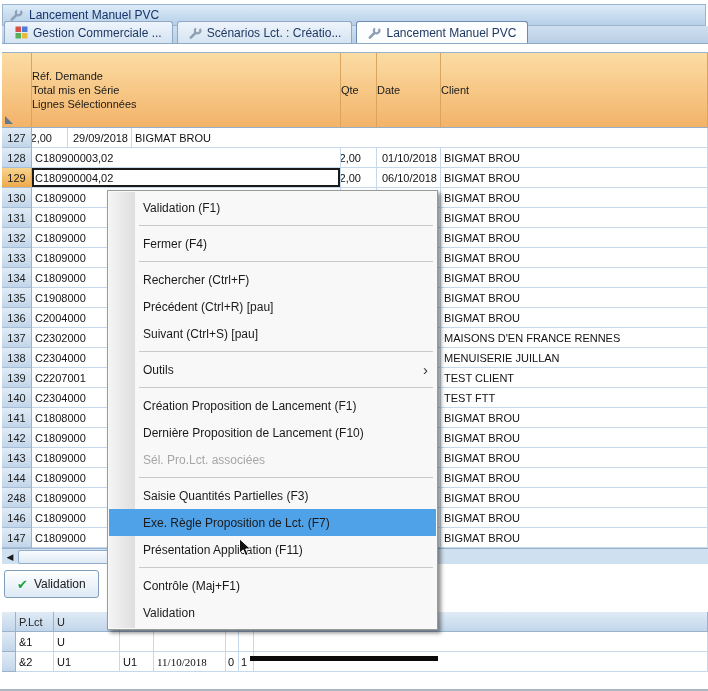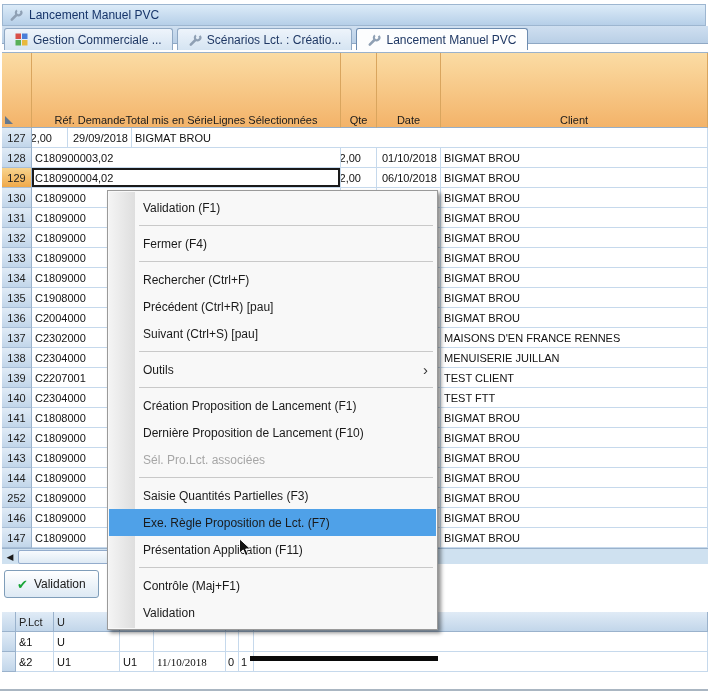--- a/index.html
+++ b/index.html
@@ -17,38 +17,38 @@
     background:linear-gradient(#dcebf8,#b6cfe8);
     border:1px solid #9db6d0;
   }
   .title-text { font-size:12px; color:var(--title-text,#17356a); }
 
   
   .tabbar {
     position:absolute; left:2px; top:26px; width:706px; height:18px;
     background:linear-gradient(#cfdff0,#b9cfe6);
     border-bottom:1px solid #8fa8c4;
-    display:flex; gap:4px; padding:2px 0 0 2px;
+    display:flex; align-items:flex-end; gap:4px; padding:2px 0 0 2px;
   }
   .tab {
     display:flex; align-items:center; gap:5px; height:22px; padding:0 10px;
     font-size:12px; color:#1f3864; white-space:nowrap;
     background:linear-gradient(#eef4fb,#d5e4f2);
     border:1px solid #8fa8c4; border-bottom:none; border-radius:3px 3px 0 0;
   }
   .tab.active { background:#fcfdfe; border-color:#6d8cb0; }
   .tab-icon { display:inline-flex; }
 
   
   .main-grid { position:absolute; left:2px; top:52px; width:706px; height:512px; font-size:11px; color:#111; background:#fff; }
   .grid-header { display:flex; height:76px; border-top:1px solid #9ab2cc; }
   .gh-cell {
     background:linear-gradient(var(--header-top,#fbdca4),var(--header-bottom,#f3b369));
     border-right:1px solid #d9a55e; border-bottom:1px solid #94aec9;
-    display:flex; flex-direction:row; align-items:flex-end; justify-content:center;
+    display:flex; flex-direction:column; align-items:flex-start; justify-content:center;
     text-align:center; color:#1a1a1a; line-height:14px;
   }
   .gh-corner { width:30px; position:relative; }
   .corner-tri { position:absolute; left:3px; bottom:3px; width:0; height:0; border-bottom:8px solid #66798e; border-right:8px solid transparent; }
   .gh-ref { width:309px; }
   .gh-qte { width:36px; }
   .gh-date { width:64px; }
   .gh-client { flex:1; }
 
   .row { display:flex; height:20px; }
@@ -321,21 +321,21 @@
 
         <div class="row">
           <div class="cell c-num">144</div>
           <div class="cell c-ref">C1809000</div>
           <div class="cell c-qte"></div>
           <div class="cell c-date"></div>
           <div class="cell c-client">BIGMAT BROU</div>
         </div>
 
         <div class="row">
-          <div class="cell c-num">252</div>
+          <div class="cell c-num">248</div>
           <div class="cell c-ref">C1809000</div>
           <div class="cell c-qte"></div>
           <div class="cell c-date"></div>
           <div class="cell c-client">BIGMAT BROU</div>
         </div>
 
         <div class="row">
           <div class="cell c-num">146</div>
           <div class="cell c-ref">C1809000</div>
           <div class="cell c-qte"></div>

